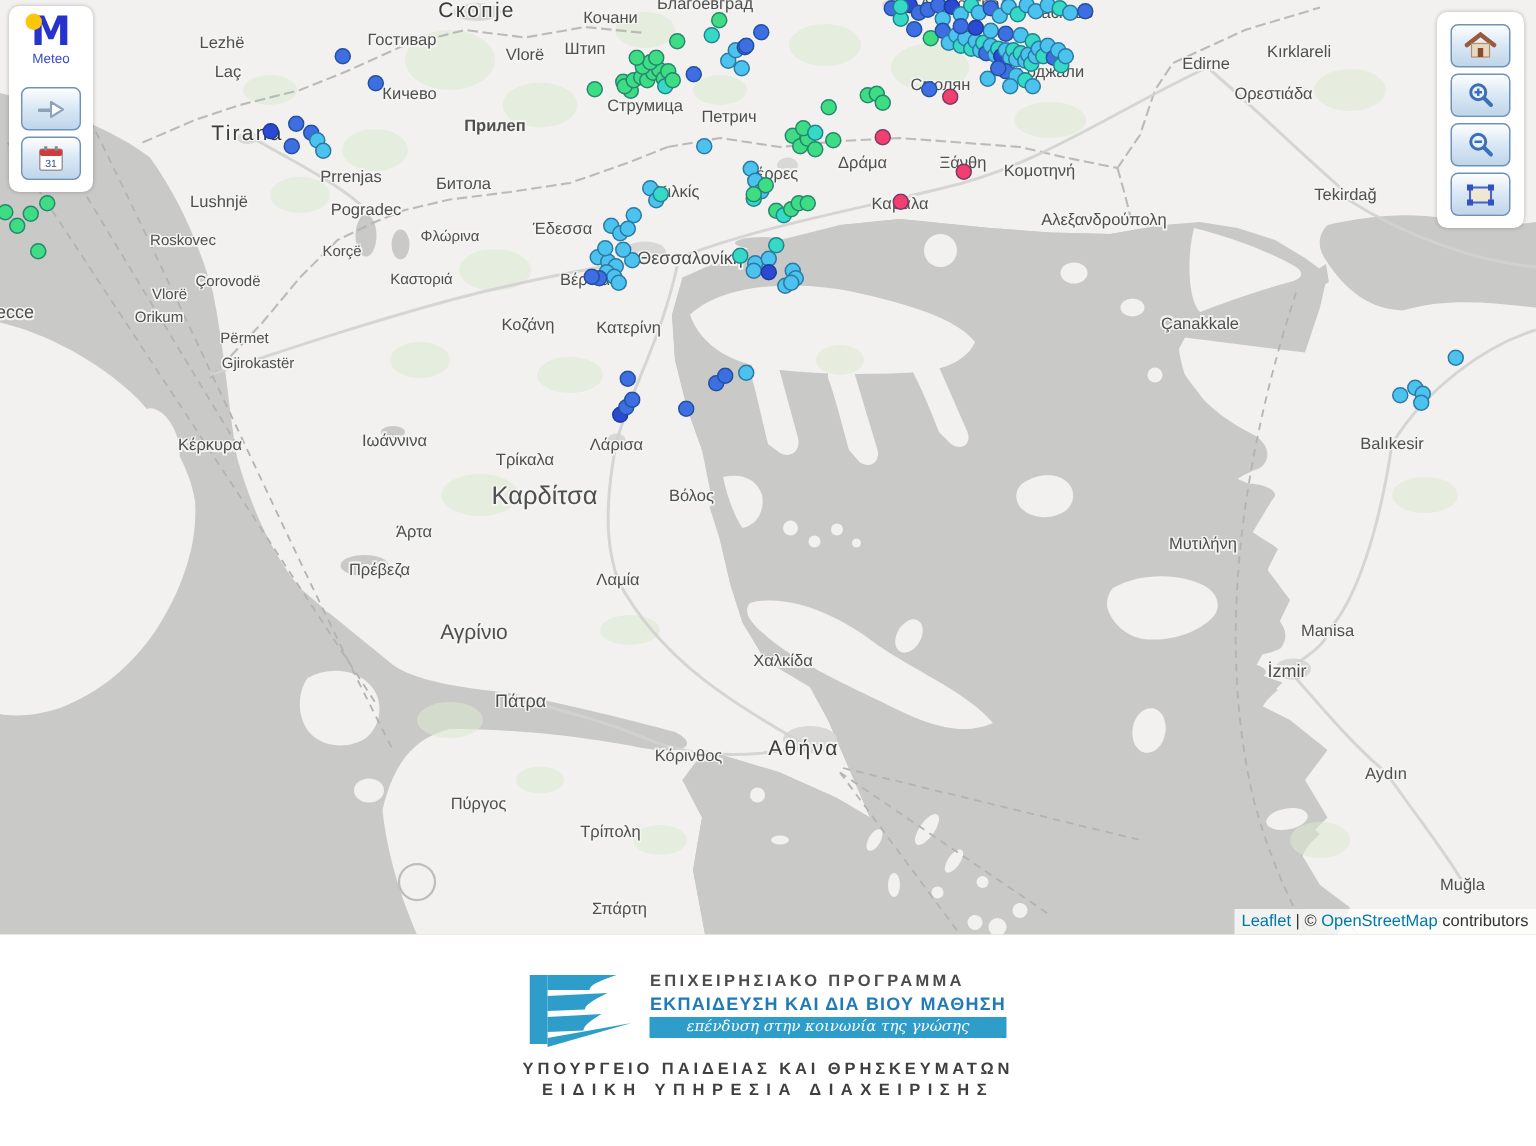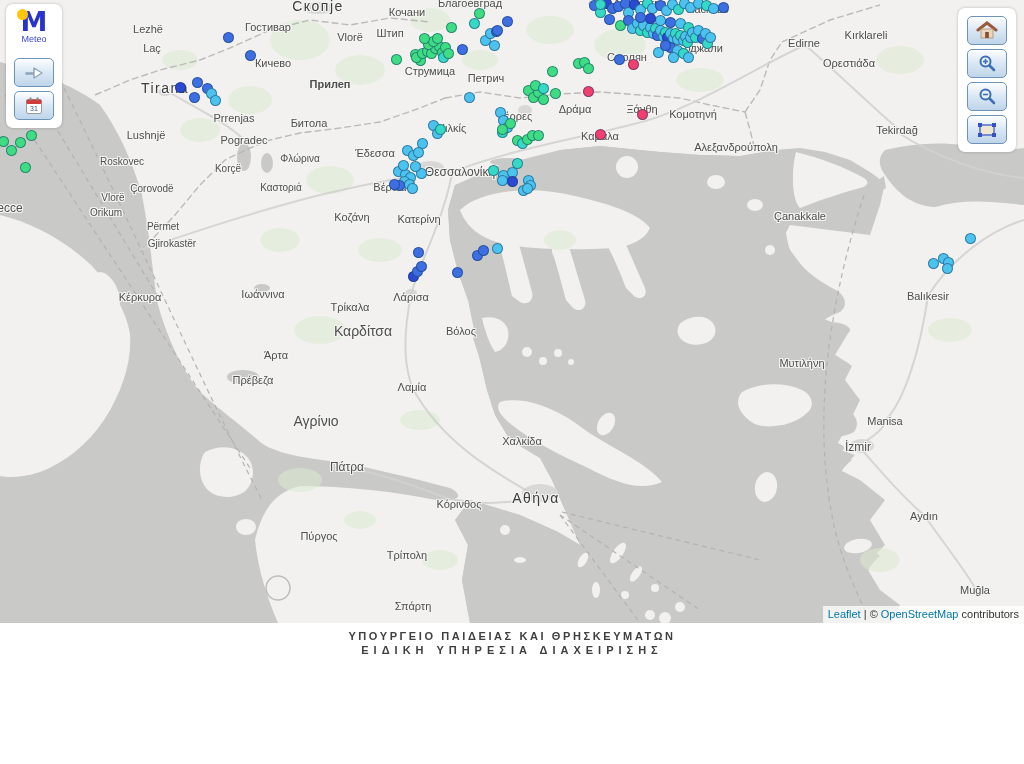--- a/index.html
+++ b/index.html
@@ -210,21 +210,21 @@
       <div class="maplabel" style="left: 600px; top: 136px; font-size: 11px;">Καβάλα</div>
       <div class="maplabel" style="left: 515px; top: 116px; font-size: 11px;">Σέρρες</div>
       <div class="maplabel" style="left: 452px; top: 128px; font-size: 11px;">Κιλκίς</div>
       <div class="maplabel" style="left: 460px; top: 172px; font-size: 12px;">Θεσσαλονίκη</div>
       <div class="maplabel" style="left: 375px; top: 153px; font-size: 11px;">Έδεσσα</div>
       <div class="maplabel" style="left: 390px; top: 187px; font-size: 11px;">Βέροια</div>
       <div class="maplabel" style="left: 352px; top: 217px; font-size: 11px;">Κοζάνη</div>
       <div class="maplabel" style="left: 419px; top: 219px; font-size: 11px;">Κατερίνη</div>
       <div class="maplabel" style="left: 411px; top: 297px; font-size: 11px;">Λάρισα</div>
       <div class="maplabel" style="left: 350px; top: 307px; font-size: 11px;">Τρίκαλα</div>
-      <div class="maplabel" style="left: 363px; top: 331px; font-size: 14px;">Καρδίτσα</div>
+      <div class="maplabel" style="left: 363px; top: 331px; font-size: 17px;">Καρδίτσα</div>
       <div class="maplabel" style="left: 461px; top: 331px; font-size: 11px;">Βόλος</div>
       <div class="maplabel" style="left: 263px; top: 294px; font-size: 11px;">Ιωάννινα</div>
       <div class="maplabel" style="left: 140px; top: 297px; font-size: 11px;">Κέρκυρα</div>
       <div class="maplabel" style="left: 276px; top: 355px; font-size: 11px;">Άρτα</div>
       <div class="maplabel" style="left: 253px; top: 380px; font-size: 11px;">Πρέβεζα</div>
       <div class="maplabel" style="left: 412px; top: 387px; font-size: 11px;">Λαμία</div>
       <div class="maplabel" style="left: 316px; top: 421px; font-size: 14px;">Αγρίνιο</div>
       <div class="maplabel" style="left: 522px; top: 441px; font-size: 11px;">Χαλκίδα</div>
       <div class="maplabel" style="left: 347px; top: 467px; font-size: 12px;">Πάτρα</div>
       <div class="maplabel" style="left: 459px; top: 504px; font-size: 11px;">Κόρινθος</div>
@@ -488,17 +488,31 @@
         <rect x="2" y="12" width="4" height="4" fill="#3353c4"></rect>
           <rect x="16" y="12" width="4" height="4" fill="#3353c4"></rect>
       </svg>
     </button>
   </div>
 
   <div id="attribution"><a>Leaflet</a><span> | © </span><a>OpenStreetMap</a><span> contributors</span></div>
 </div>
 
 <div id="footer">
+  <div id="logo-row">
+    <svg width="70" height="52" viewBox="0 0 70 52">
+      <rect x="0" y="2" width="12" height="46" fill="#2f9dc9"></rect>
+      <path d="M12,2 L58,2 C46,6 40,9 40,12 L12,12 Z" fill="#2f9dc9"></path>
+      <path d="M12,16 L52,14 C42,19 37,22 37,25 L12,26 Z" fill="#2f9dc9"></path>
+      <path d="M12,30 L48,28 C40,33 36,36 36,39 L12,40 Z" fill="#2f9dc9"></path>
+      <path d="M12,44 L68,34 L12,50 Z" fill="#2f9dc9"></path>
+    </svg>
+    <div id="logo-textcol">
+      <div id="ep-line1">ΕΠΙΧΕΙΡΗΣΙΑΚΟ ΠΡΟΓΡΑΜΜΑ</div>
+      <div id="ep-line2">ΕΚΠΑΙΔΕΥΣΗ ΚΑΙ ΔΙΑ ΒΙΟΥ ΜΑΘΗΣΗ</div>
+      <div id="ep-strip">επένδυση στην κοινωνία της γνώσης</div>
+    </div>
+  </div>
   <div id="ministry">
     <div id="ministry-line1">ΥΠΟΥΡΓΕΙΟ ΠΑΙΔΕΙΑΣ ΚΑΙ ΘΡΗΣΚΕΥΜΑΤΩΝ</div>
     <div id="ministry-line2">ΕΙΔΙΚΗ ΥΠΗΡΕΣΙΑ ΔΙΑΧΕΙΡΙΣΗΣ</div>
   </div>
 </div>
 
 </body></html>

